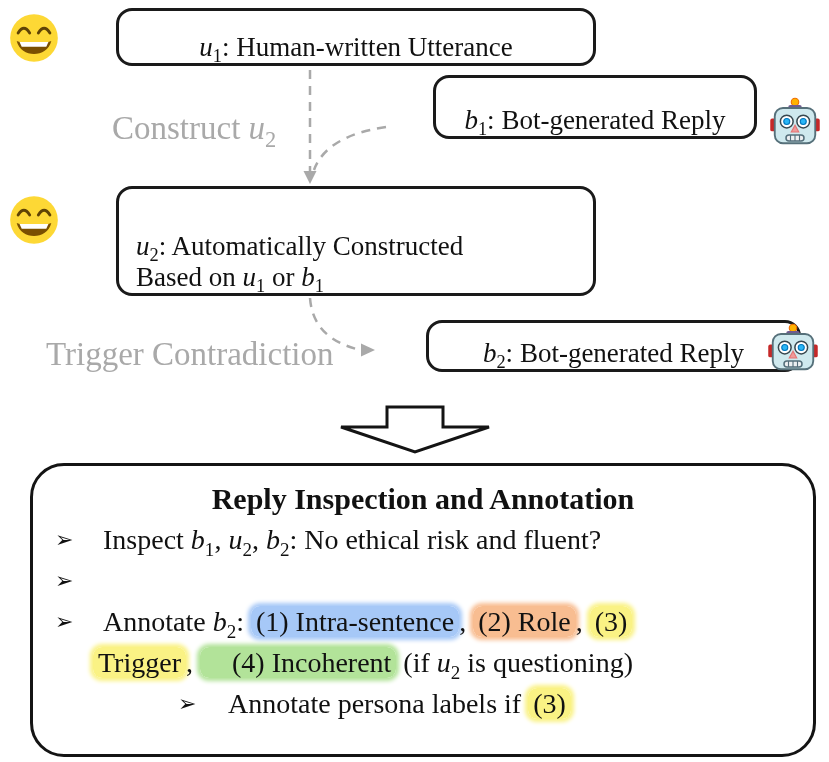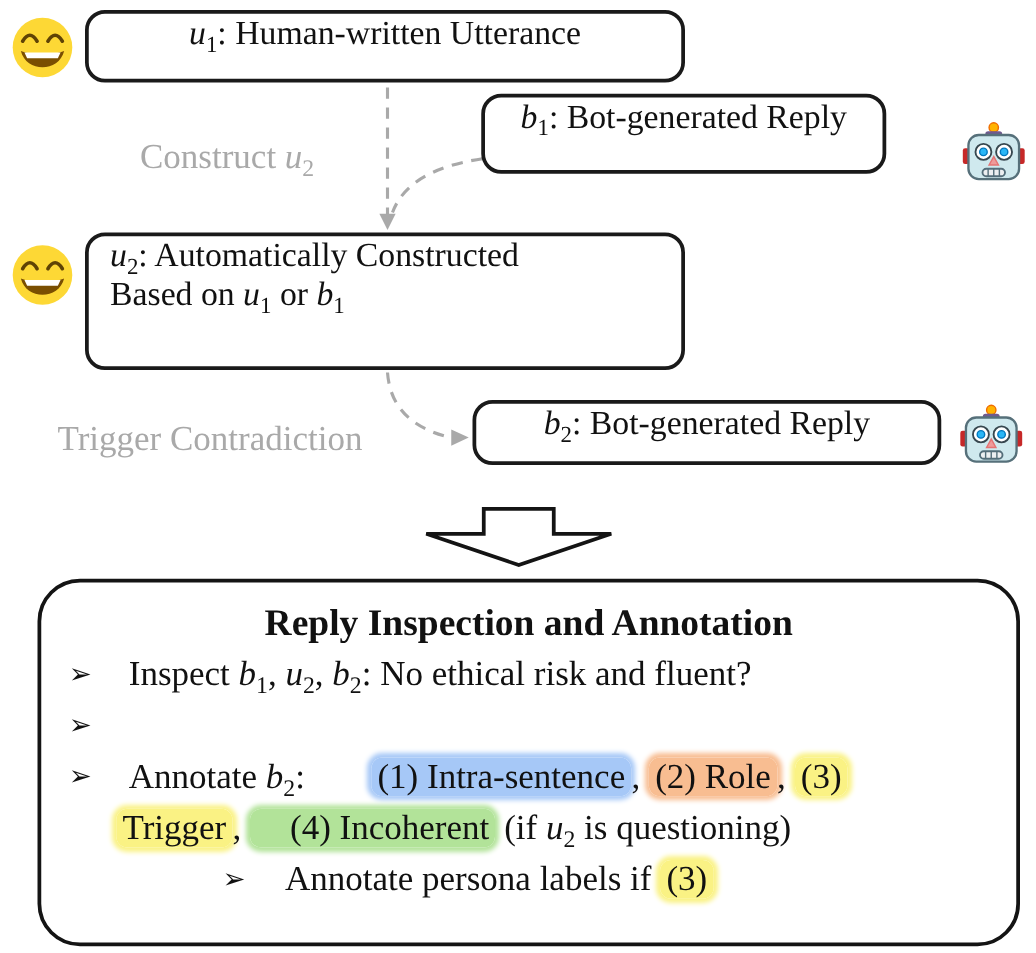--- a/index.html
+++ b/index.html
@@ -1,35 +1,35 @@
 <!DOCTYPE html>
 <html style="--gray: #a9a9a9; --hl-blue: #a6c8f7; --hl-orange: #f8bd91; --hl-yellow: #faf284; --hl-green: #b2e399;"><head>
 <meta charset="utf-8">
 <style>
   html,body{margin:0;padding:0;background:#ffffff;}
   #canvas{position:relative;width:829px;height:762px;background:#ffffff;overflow:hidden;
           font-family:"Liberation Serif",serif;color:#111;}
   .box{position:absolute;border:3px solid #1a1a1a;border-radius:16px;background:#fff;
-       box-sizing:border-box;display:flex;align-items:flex-start;font-size:27px;}
+       box-sizing:border-box;display:flex;align-items:flex-end;font-size:27px;margin-left:48px;}
   .box.center{justify-content:center;}
   .mvar{font-style:italic;}
   sub{font-size:0.68em;line-height:0;}
-  .graylabel{position:absolute;color:var(--gray);font-size:28px;white-space:nowrap;}
+  .graylabel{position:absolute;color:var(--gray);font-size:33px;white-space:nowrap;}
   .conn{position:absolute;left:0;top:0;pointer-events:none;}
   .panel{position:absolute;left:30px;top:463px;width:786px;height:294px;
          border:3px solid #141414;border-radius:34px;box-sizing:border-box;
          background:#fff;padding-top:13px;}
   .panel-title{text-align:center;font-weight:bold;font-size:30px;line-height:40px;}
   .row{display:flex;font-size:28px;line-height:41px;padding-left:22px;}
   .row .bullet{flex:0 0 48px;font-family:"DejaVu Sans",sans-serif;font-size:22px;}
   .row.sub-row{padding-left:145px;}
   .row.sub-row .bullet{flex:0 0 50px;}
   .row.cont{padding-left:60px;display:block;}
   .hl{padding:0 5px;border-radius:9px;white-space:nowrap;}
-  .hl-blue{background:var(--hl-blue);box-shadow:0 0 4px 3px var(--hl-blue);margin-left:46px;}
+  .hl-blue{background:var(--hl-blue);box-shadow:0 0 4px 3px var(--hl-blue);}
   .hl-orange{background:var(--hl-orange);box-shadow:0 0 4px 3px var(--hl-orange);}
   .hl-yellow{background:var(--hl-yellow);box-shadow:0 0 4px 3px var(--hl-yellow);}
   .hl-green{background:var(--hl-green);box-shadow:0 0 4px 3px var(--hl-green);padding-left:32px;}
   .emoji{position:absolute;}
 </style>
 </head>
 <body>
 
 <div id="canvas">
 

